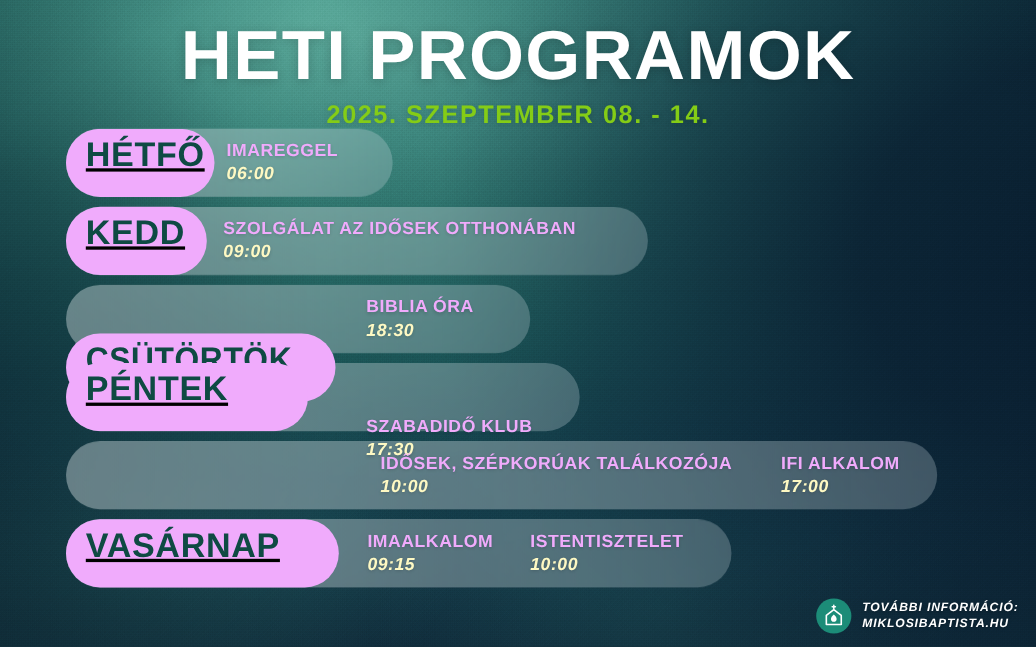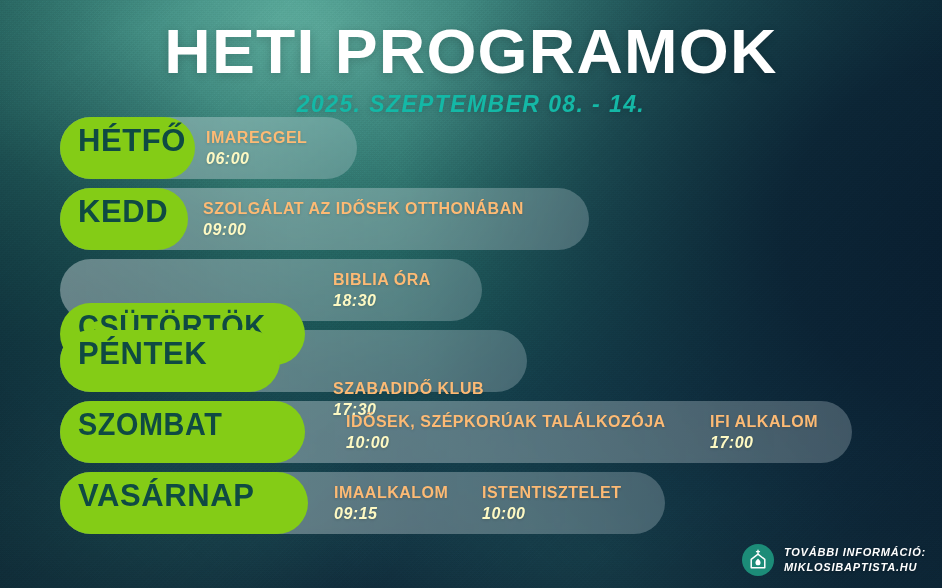--- a/index.html
+++ b/index.html
@@ -68,23 +68,22 @@
     color: #ffffff;
     transform: scaleX(1.02);
     text-shadow: 0 2px 10px rgba(0,0,0,.18);
   }
   .subtitle {
     margin-top: 4px;
     font-size: 23px;
     line-height: 28px;
     font-weight: 600;
     letter-spacing: 1.4px;
-    color: #14b8a6;
+    color: #84cc16;
     text-shadow: 0 1px 6px rgba(0,0,0,.18);
-    font-style: italic;
   }
 
   
   .schedule { position: absolute; top: 117px; left: 60px; width: 880px; }
 
   .row { position: relative; height: 62px; margin-bottom: 9px; }
 
   
   .bar {
     position: absolute;
@@ -94,41 +93,42 @@
     background: linear-gradient(90deg, rgba(228,236,238,0.40) 0%, rgba(222,232,235,0.355) 45%, rgba(214,226,230,0.31) 78%, rgba(206,220,226,0.27) 100%);
     backdrop-filter: blur(2px);
   }
 
   
   .pill {
     position: absolute;
     top: 0; left: 0;
     height: 62px;
     border-radius: 31px;
-    background: #84cc16;
+    background: #f0abfc;
     display: flex;
     align-items: center;
     padding: 0 26px 16px 18px;
     z-index: 2;
+    text-decoration: underline;
   }
   .day {
     color: #0f4a43;
     font-size: 31px;
     line-height: 31px;
     font-weight: 700;
     letter-spacing: .6px;
     white-space: nowrap;
   }
   .day.condensed { transform: scaleX(.93); transform-origin: left center; }
 
   
   .events { position: absolute; top: 0; height: 62px; z-index: 3; display: flex; align-items: center; }
   .event { display: flex; flex-direction: column; justify-content: center; }
   .ev-name {
-    color: #fdba74;
+    color: #f0abfc;
     font-size: 16px;
     line-height: 21px;
     font-weight: 600;
     letter-spacing: .5px;
     white-space: nowrap;
     text-shadow: 0 1px 3px rgba(0,0,0,.16);
   }
   .ev-time {
     color: #fef9c3;
     font-size: 16px;
@@ -229,23 +229,20 @@
         </div>
         <div class="events" style="left: 273px; margin-top: 38px;">
           <div class="event">
             <div class="ev-name">SZABADIDŐ KLUB</div>
             <div class="ev-time">17:30</div>
           </div>
         </div>
       </div>
       <div class="row">
         <div class="bar" style="width: 792px;"></div>
-        <div class="pill" style="width: 245px;">
-          <div class="day condensed">SZOMBAT</div>
-        </div>
         <div class="events" style="left: 274px; margin-left: 12px;">
           <div class="event">
             <div class="ev-name">IDŐSEK, SZÉPKORÚAK TALÁLKOZÓJA</div>
             <div class="ev-time">10:00</div>
           </div>
         </div>
         <div class="events" style="left: 650px;">
           <div class="event">
             <div class="ev-name">IFI ALKALOM</div>
             <div class="ev-time">17:00</div>

